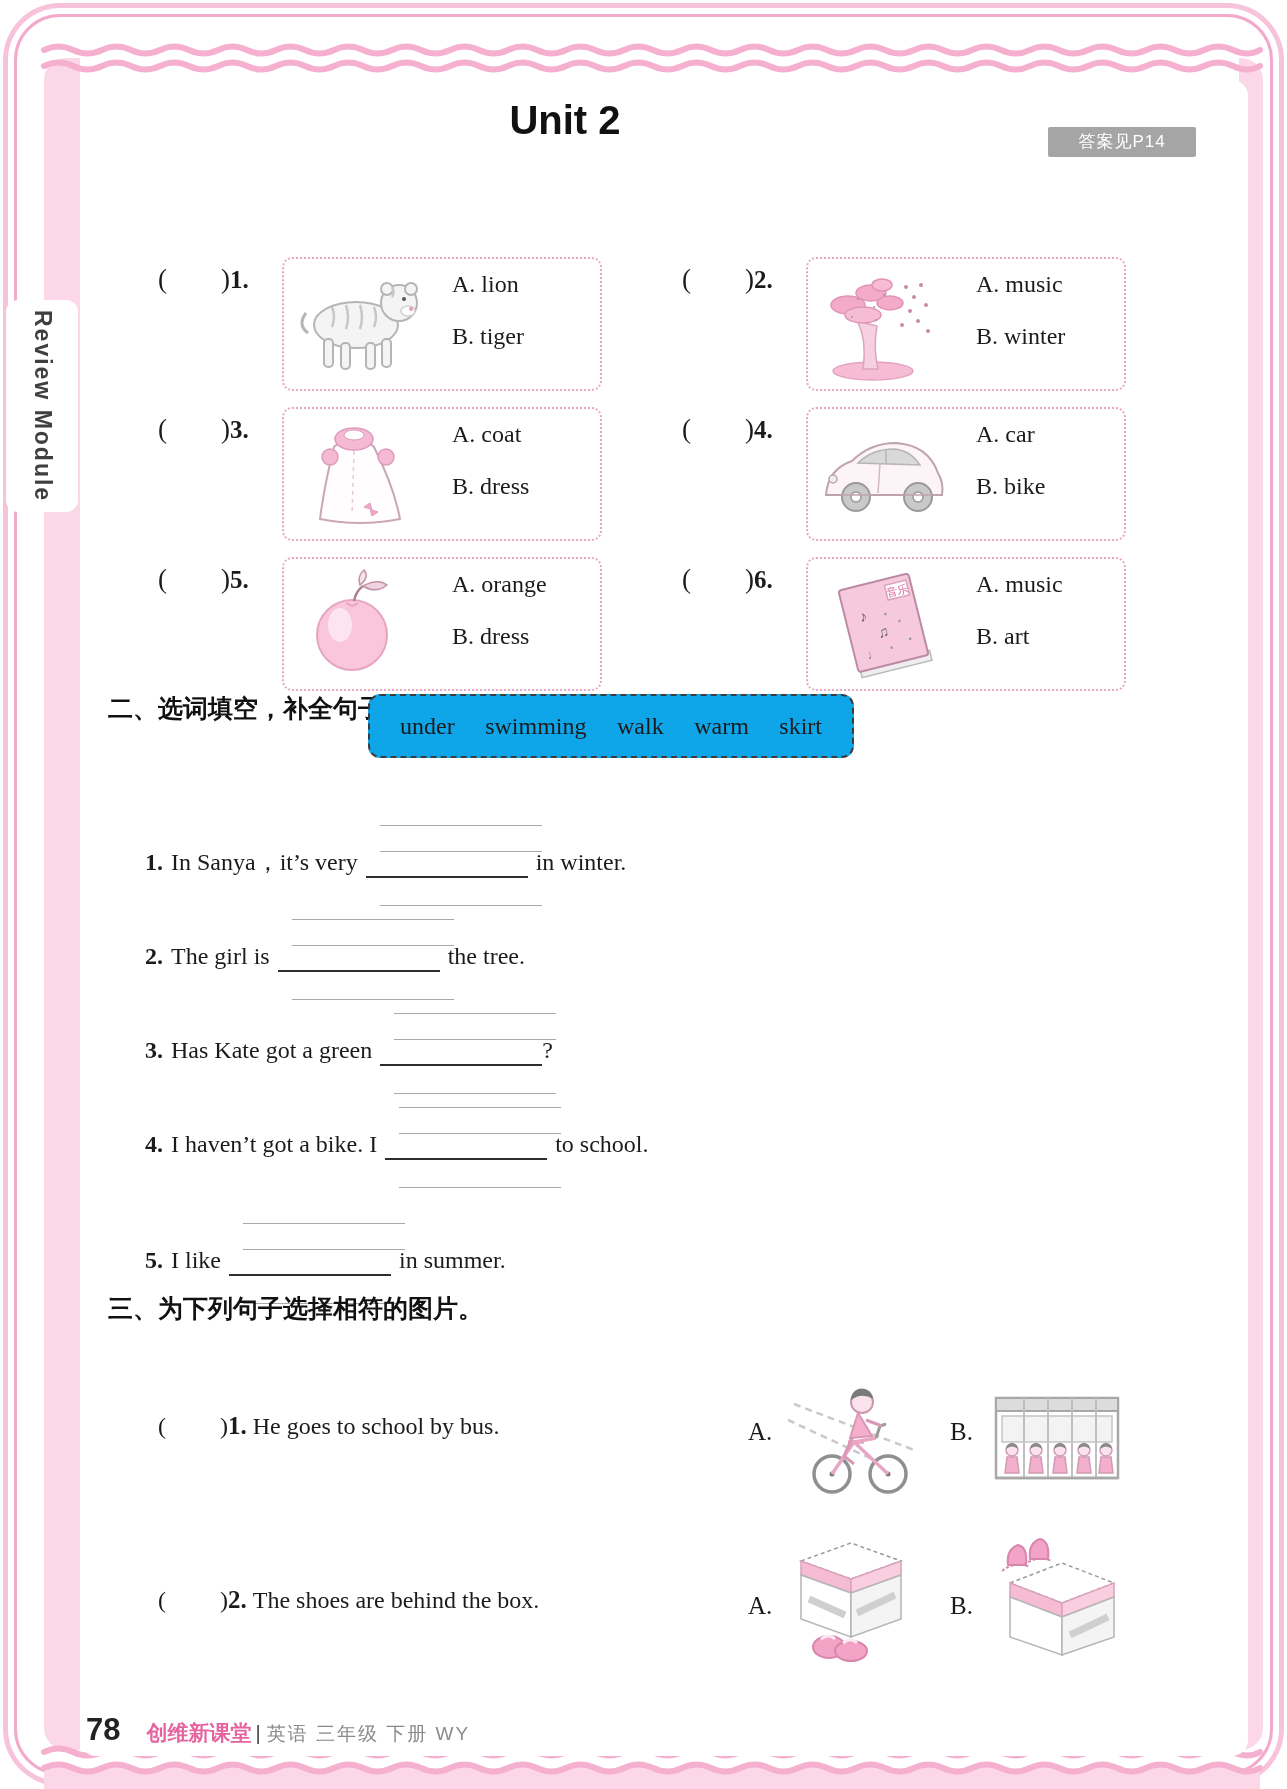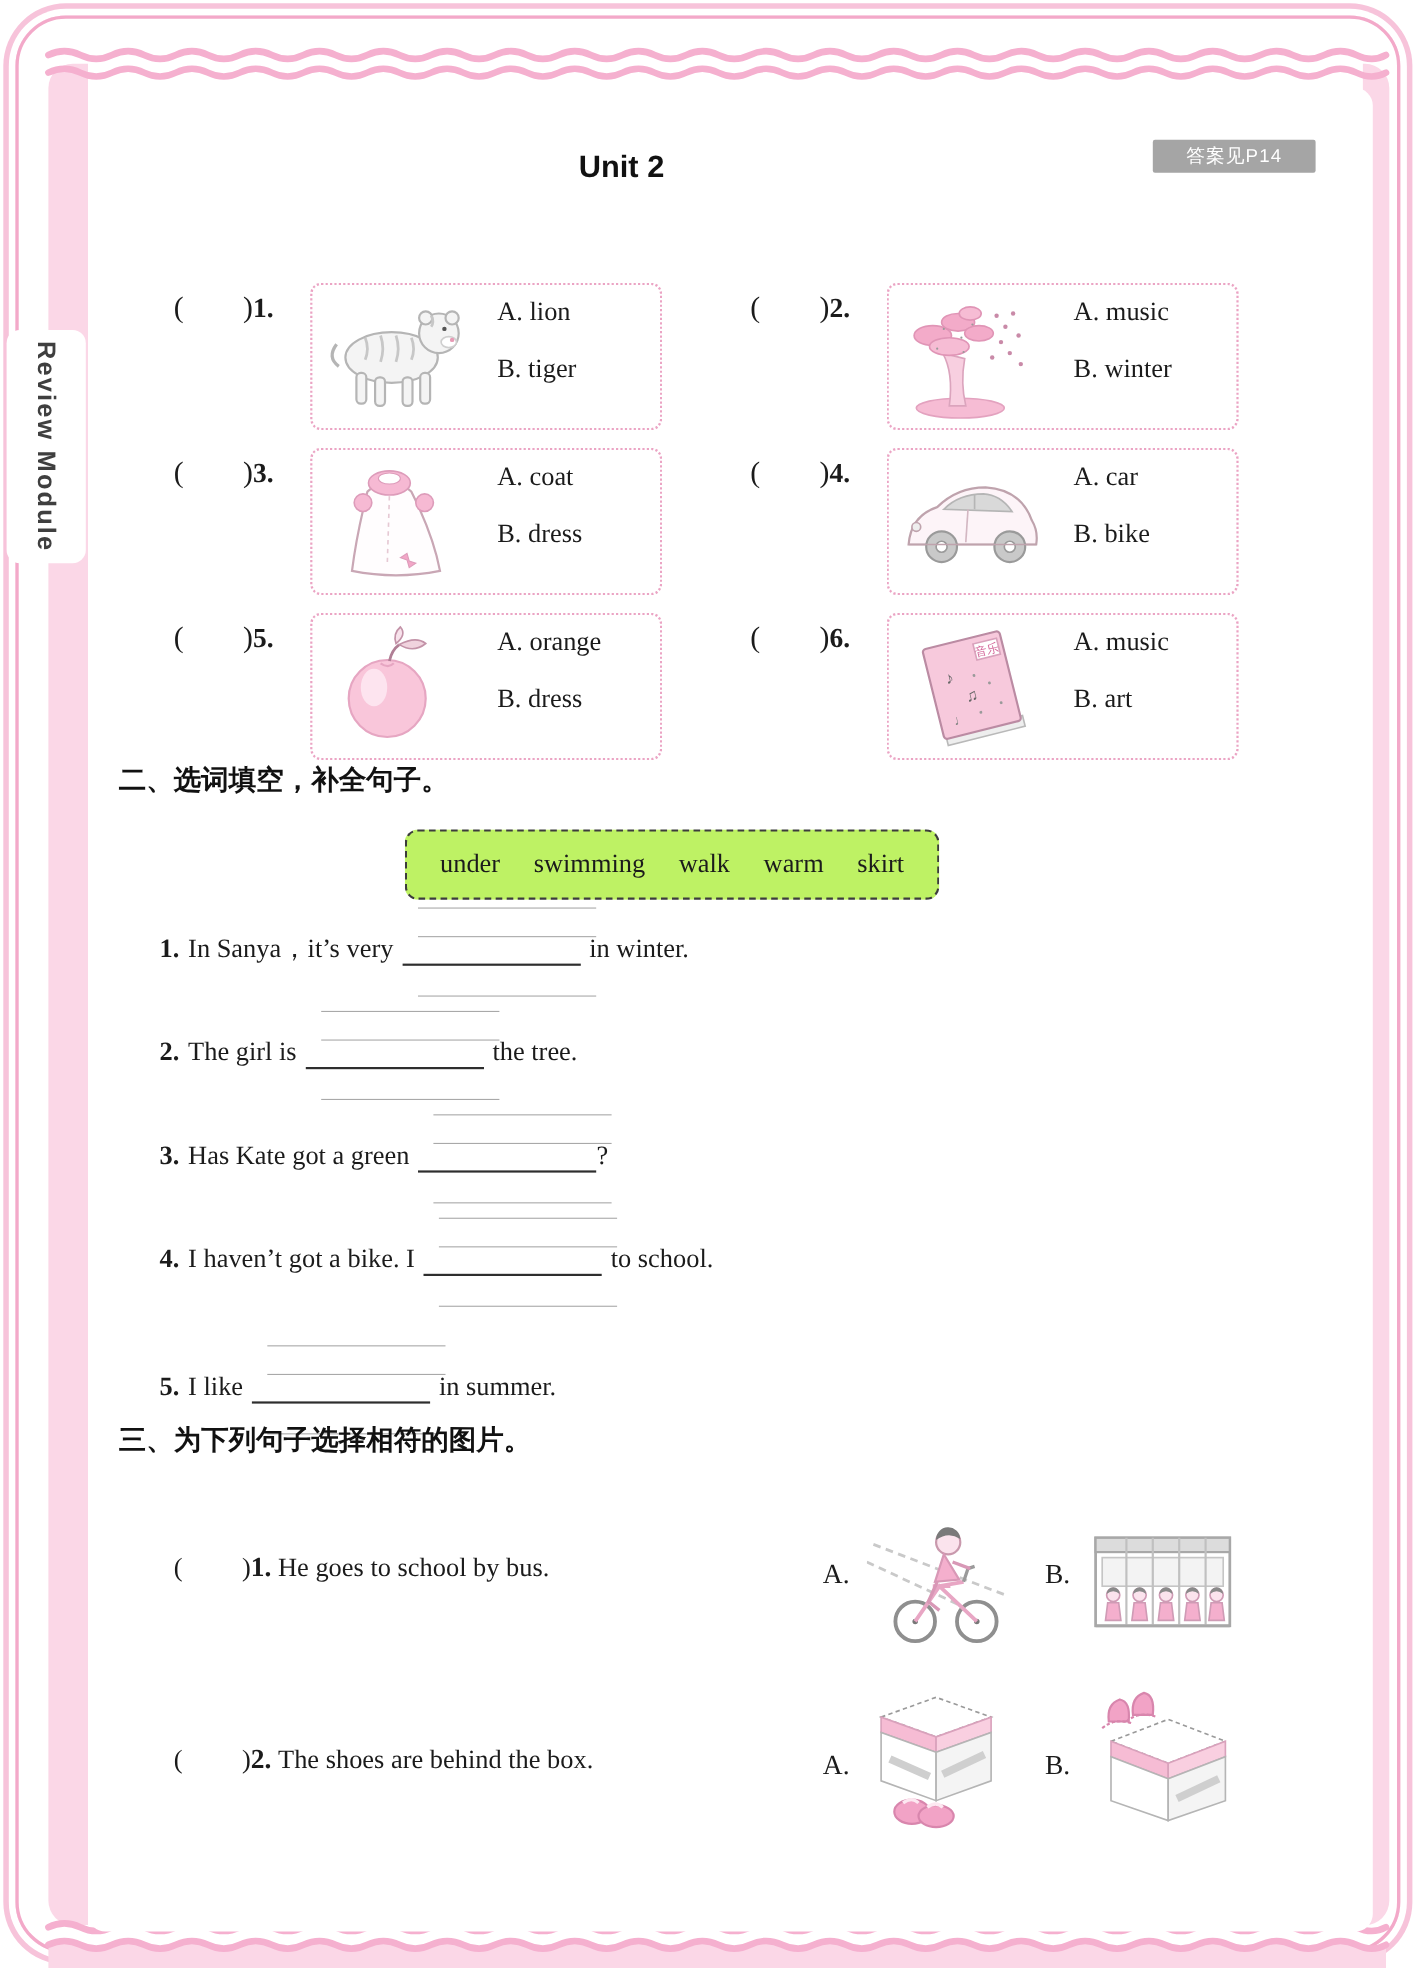--- a/index.html
+++ b/index.html
@@ -13,41 +13,41 @@
   .strip.right{right:24px;top:58px;width:24px;height:1692px;border-radius:0 22px 22px 0;}
   .wavesvg{position:absolute;left:44px;width:1216px;overflow:visible;}
   .content{position:absolute;left:80px;top:80px;width:1168px;height:1676px;background:#fff;border-radius:16px;}
   
   .tab{position:absolute;left:6px;top:300px;width:72px;height:212px;background:#fff;border-radius:12px;
        display:flex;align-items:center;justify-content:center;z-index:6;}
   .tab span{writing-mode:vertical-rl;font-family:"Liberation Sans",sans-serif;font-weight:bold;
        font-size:23px;color:#3f3f3f;letter-spacing:2px;}
   
   .title{position:absolute;left:440px;top:98px;width:250px;text-align:center;
-         font-family:"Liberation Sans",sans-serif;font-weight:bold;font-size:28px;color:#111;margin-top:38px;}
+         font-family:"Liberation Sans",sans-serif;font-weight:bold;font-size:40px;color:#111;}
   .badge{position:absolute;left:1048px;top:127px;width:148px;height:30px;background:#a5a5a5;color:#fff;
          font-family:"Liberation Sans",sans-serif;font-size:17px;line-height:30px;text-align:center;
          letter-spacing:1px;border-radius:2px;}
   
   .sec-h{position:absolute;left:108px;font-family:"Liberation Sans",sans-serif;font-weight:bold;
          font-size:25px;color:#111;white-space:nowrap;}
   
   .s1-item{position:absolute;width:450px;height:144px;}
   .pn{position:absolute;left:0;top:14px;font-size:27px;white-space:nowrap;}
   .pn b{font-size:25px;}
   .pgap{display:inline-block;width:54px;}
   .ibox{position:absolute;left:124px;top:7px;width:316px;height:130px;background:#fff;
         border:2px dotted #eba4c4;border-radius:10px;}
   .ibox .img{position:absolute;left:10px;top:6px;width:134px;height:118px;}
   .opt{position:absolute;left:168px;font-size:24px;white-space:nowrap;}
   .optA{top:12px;} .optB{top:64px;}
   
-  .wordbox{position:absolute;left:368px;top:754px;width:486px;height:64px;border:2px dashed #3c3c3c;
+  .wordbox{position:absolute;left:368px;top:694px;width:486px;height:64px;border:2px dashed #3c3c3c;
            border-radius:12px;display:flex;align-items:center;justify-content:space-between;
-           padding:0 30px;box-sizing:border-box;font-size:24px;background:#bef264;}
+           padding:0 30px;box-sizing:border-box;font-size:24px;background:#0ea5e9;}
   .s2-row{position:absolute;left:145px;font-size:24px;white-space:nowrap;}
   .s2-row b{margin-right:8px;}
   .s2-row .before{margin-right:8px;}
   .s2-row .after{margin-left:8px;}
   .s2-row.no-gap .after{margin-left:0;}
   .blank{display:inline-block;position:relative;width:162px;height:36px;vertical-align:-8px;}
   .blank::after{content:"";position:absolute;left:0;right:0;bottom:0;border-bottom:2px solid #2e2e2e;}
   .blank i{position:absolute;left:14px;right:-14px;border-top:1.5px solid #a9a9a9;}
   .blank .l1{bottom:52px;} .blank .l2{bottom:26px;} .blank .l3{bottom:-28px;}
   
@@ -331,14 +331,20 @@
       <path d="M14 40 q12 -10 28 -4 M36 34 q12 -10 28 -4" stroke="#d886ad" stroke-width="2" fill="none" stroke-dasharray="3,2"></path>
     </g>
     <polygon points="22,52 74,32 126,52 74,72" fill="#fff" stroke="#9a9a9a" stroke-width="1.5" stroke-dasharray="4,3"></polygon>
     <polygon points="22,52 74,72 74,86 22,66" fill="#f6bcd4" stroke="#d9a2bc" stroke-width="1.5"></polygon>
     <polygon points="74,72 126,52 126,66 74,86" fill="#f9cfe0" stroke="#d9a2bc" stroke-width="1.5"></polygon>
     <polygon points="22,66 74,86 74,124 22,106" fill="#fff" stroke="#b5b5b5" stroke-width="1.5"></polygon>
     <polygon points="74,86 126,66 126,106 74,124" fill="#f4f4f4" stroke="#b5b5b5" stroke-width="1.5"></polygon>
     <path d="M82 104 L120 86" stroke="#cfcfcf" stroke-width="7"></path>
   </svg>
 
+  <div class="footer">
+    <span class="fpage">78</span>
+    <span class="fbrand">创维新课堂</span>
+    <span class="fsep">|</span>
+    <span class="fmeta">英语 三年级 下册 WY</span>
+  </div>
 
 </div>
 
 </body></html>

